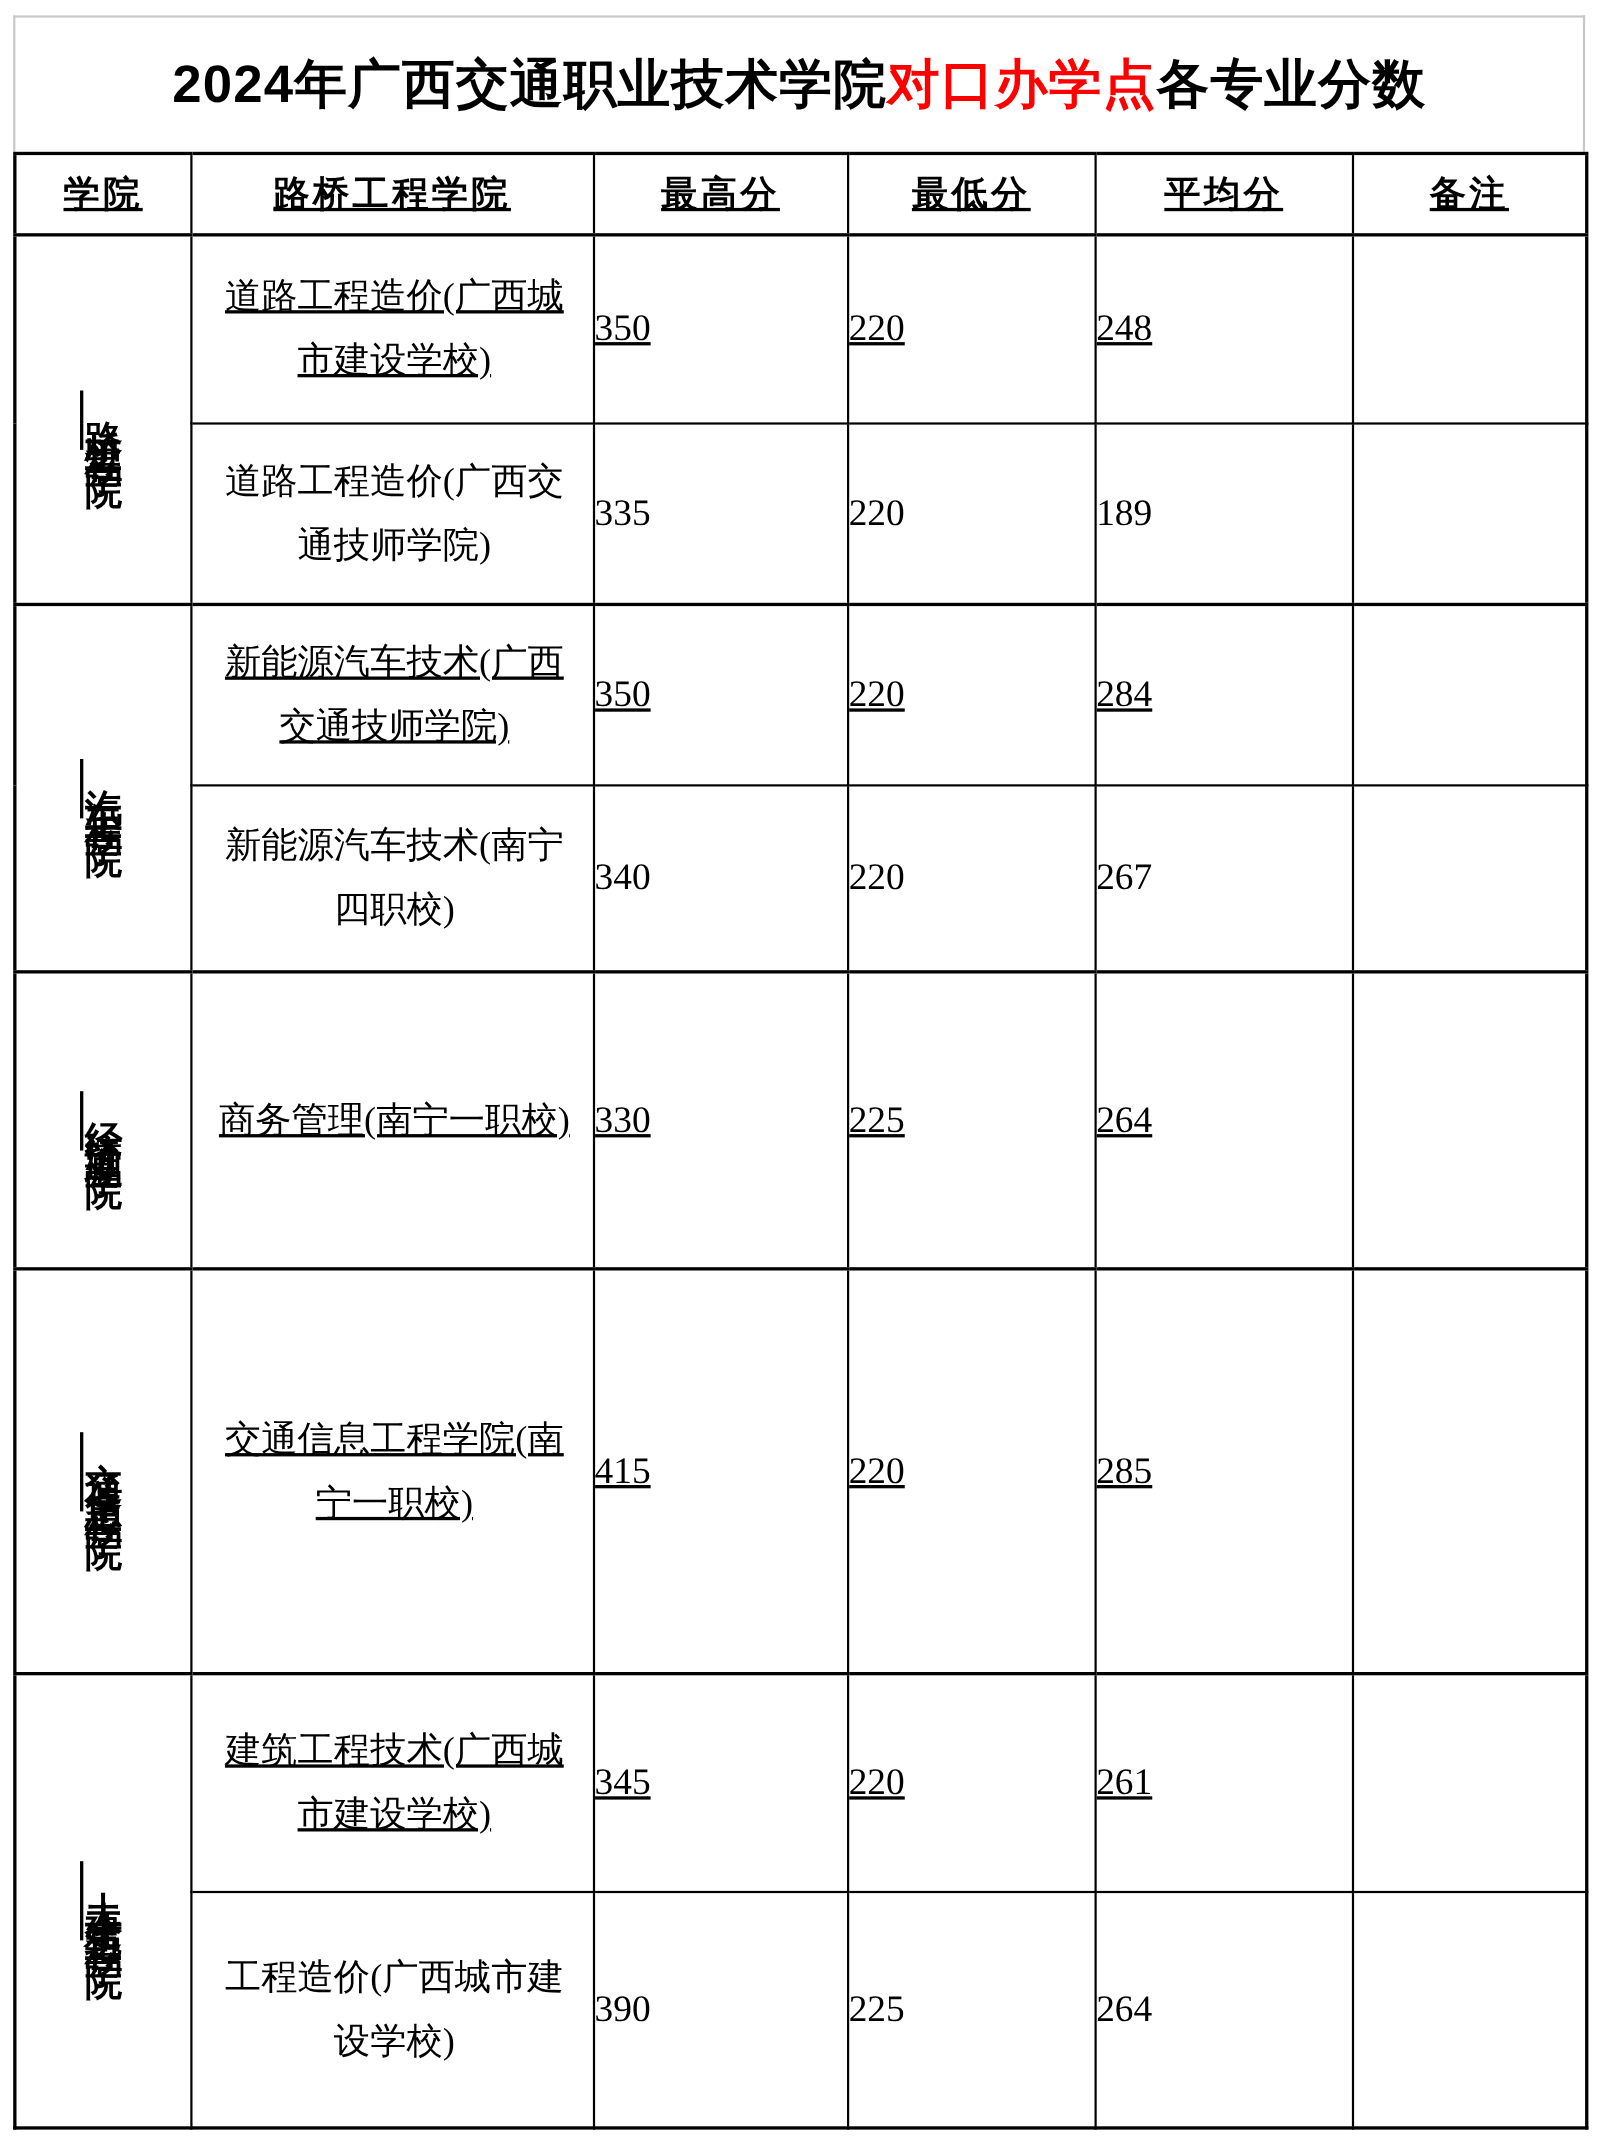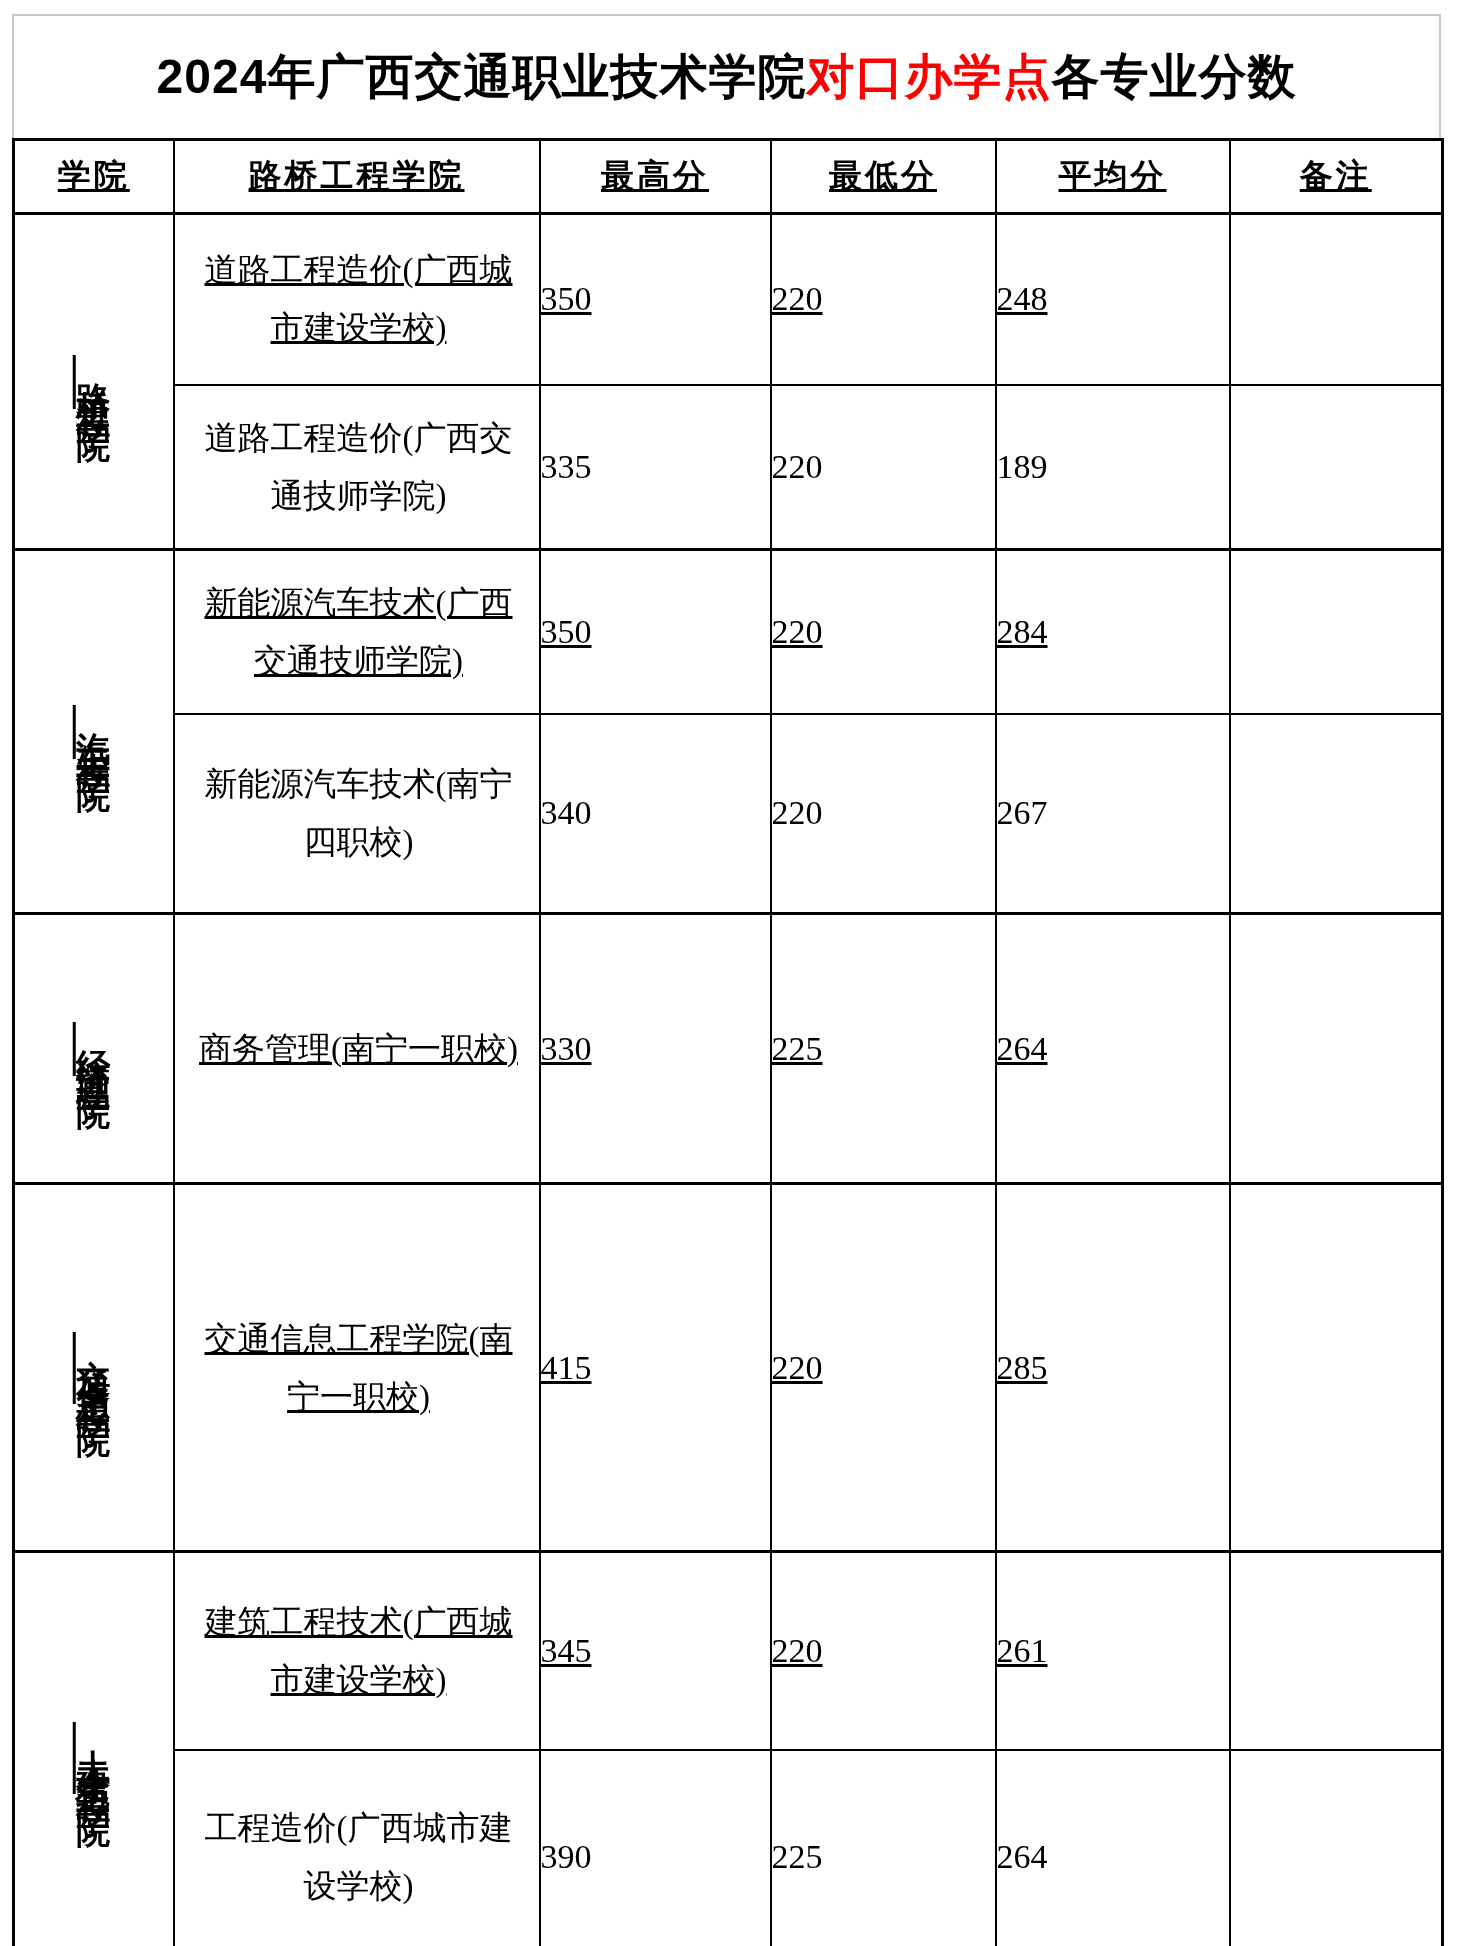--- a/index.html
+++ b/index.html
@@ -147,21 +147,21 @@
             <div class="vtext">汽车工程学院</div>
           </td>
       <td class="major">
             <div class="major-text">新能源汽车技术(广西交通技师学院)</div>
           </td>
       <td class="score">350</td>
       <td class="score">220</td>
       <td class="score">284</td>
       <td class="note"></td>
     </tr>
-    <tr style="height:200px;">
+    <tr style="height:170px;">
       <td class="major">
             <div class="major-text">新能源汽车技术(南宁四职校)</div>
           </td>
       <td class="score">340</td>
       <td class="score">220</td>
       <td class="score">267</td>
       <td class="note"></td>
     </tr>
 
     <tr class="thick-top" style="height:270px;">

